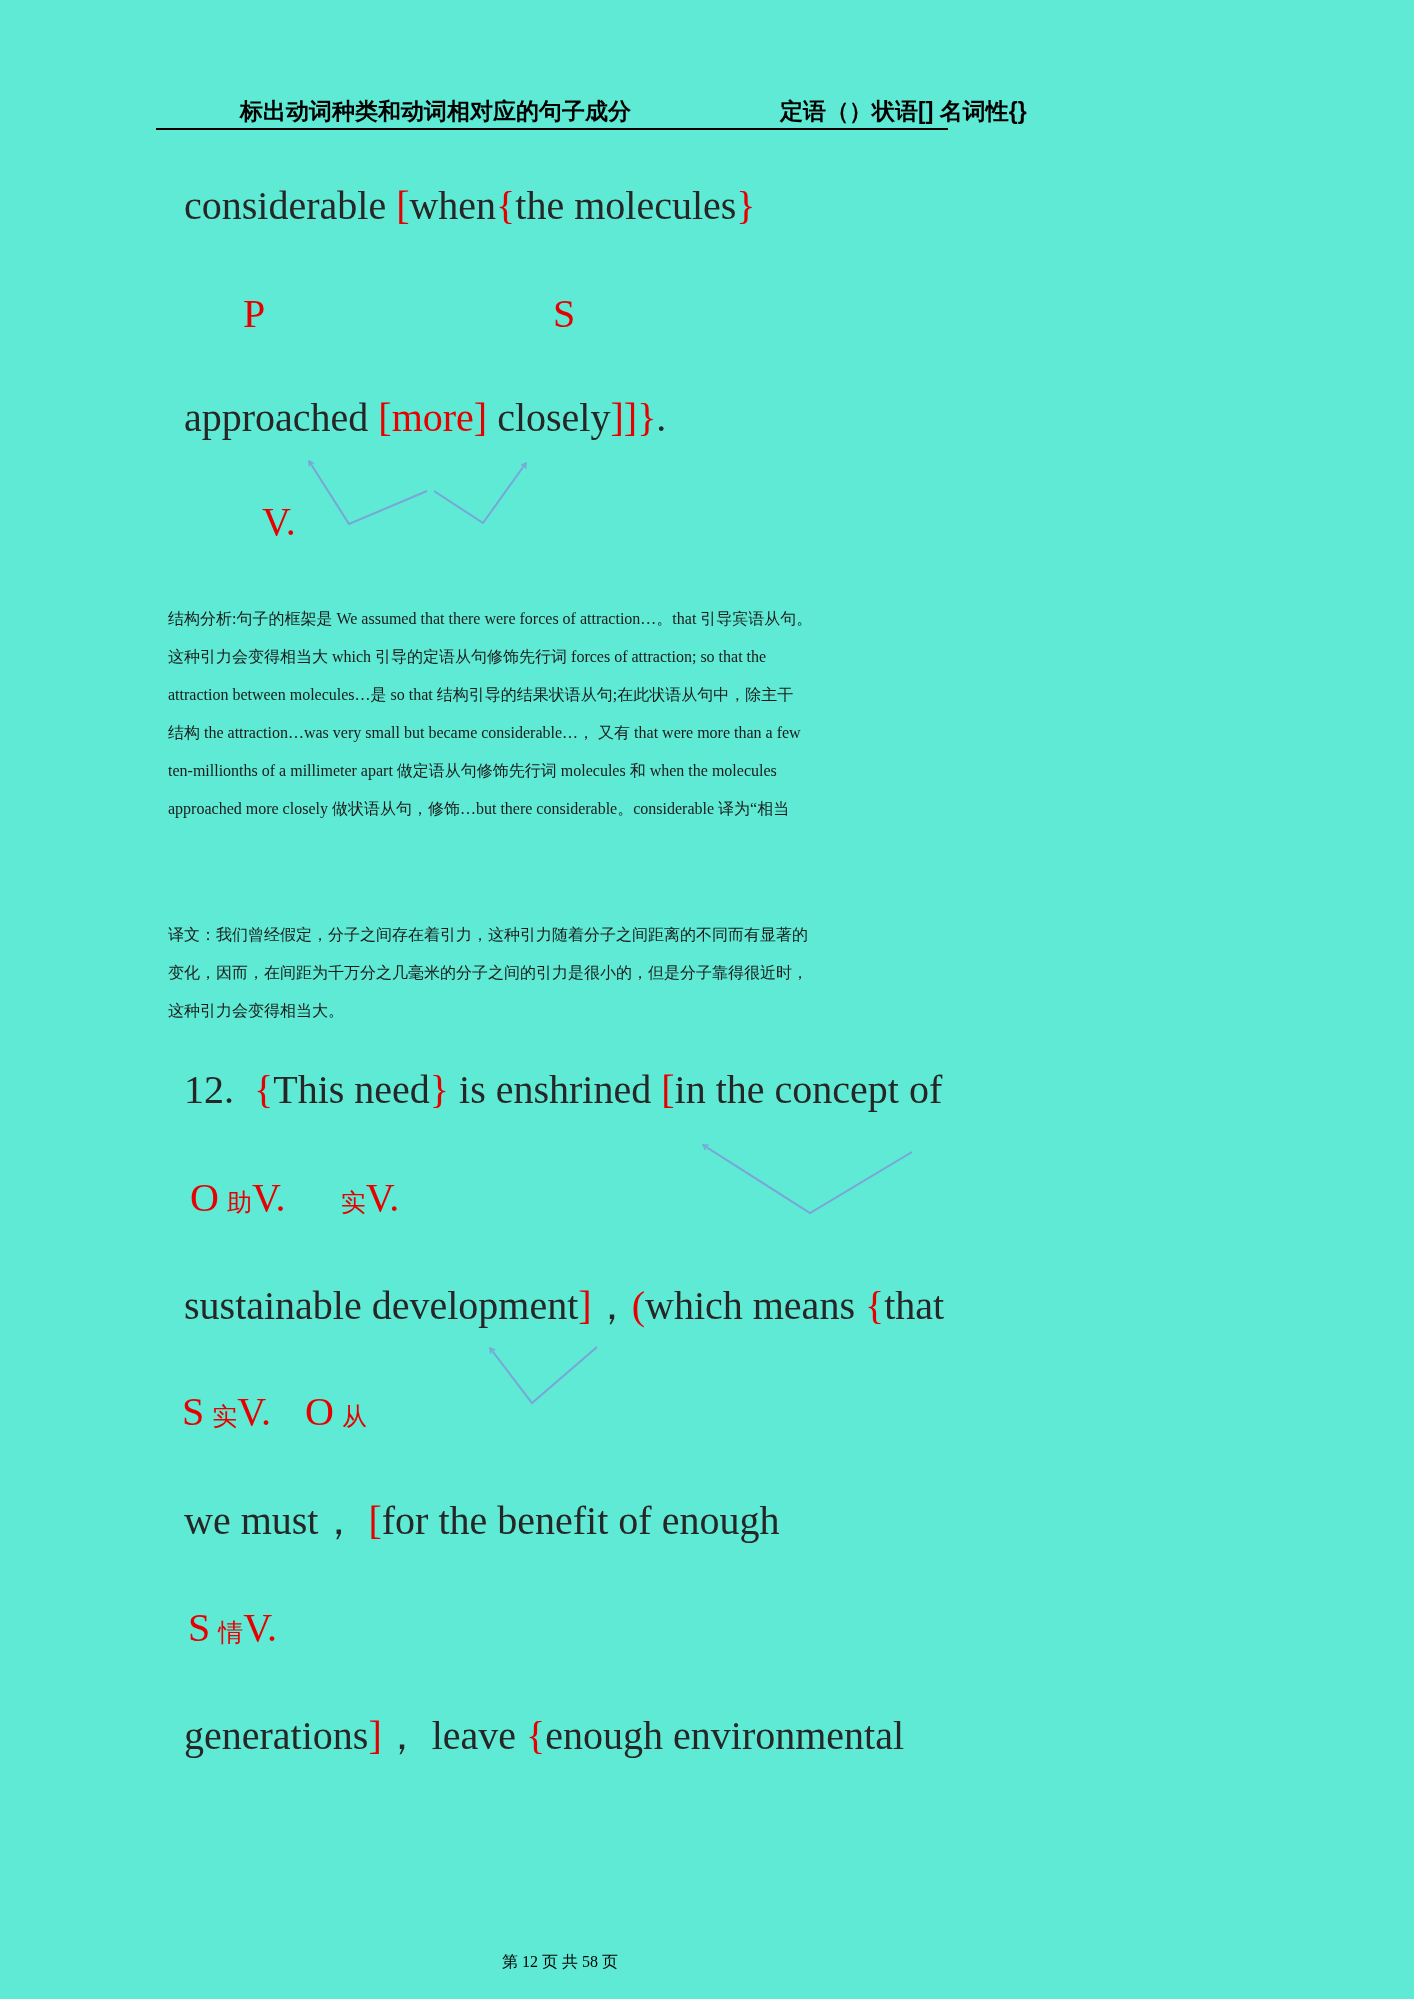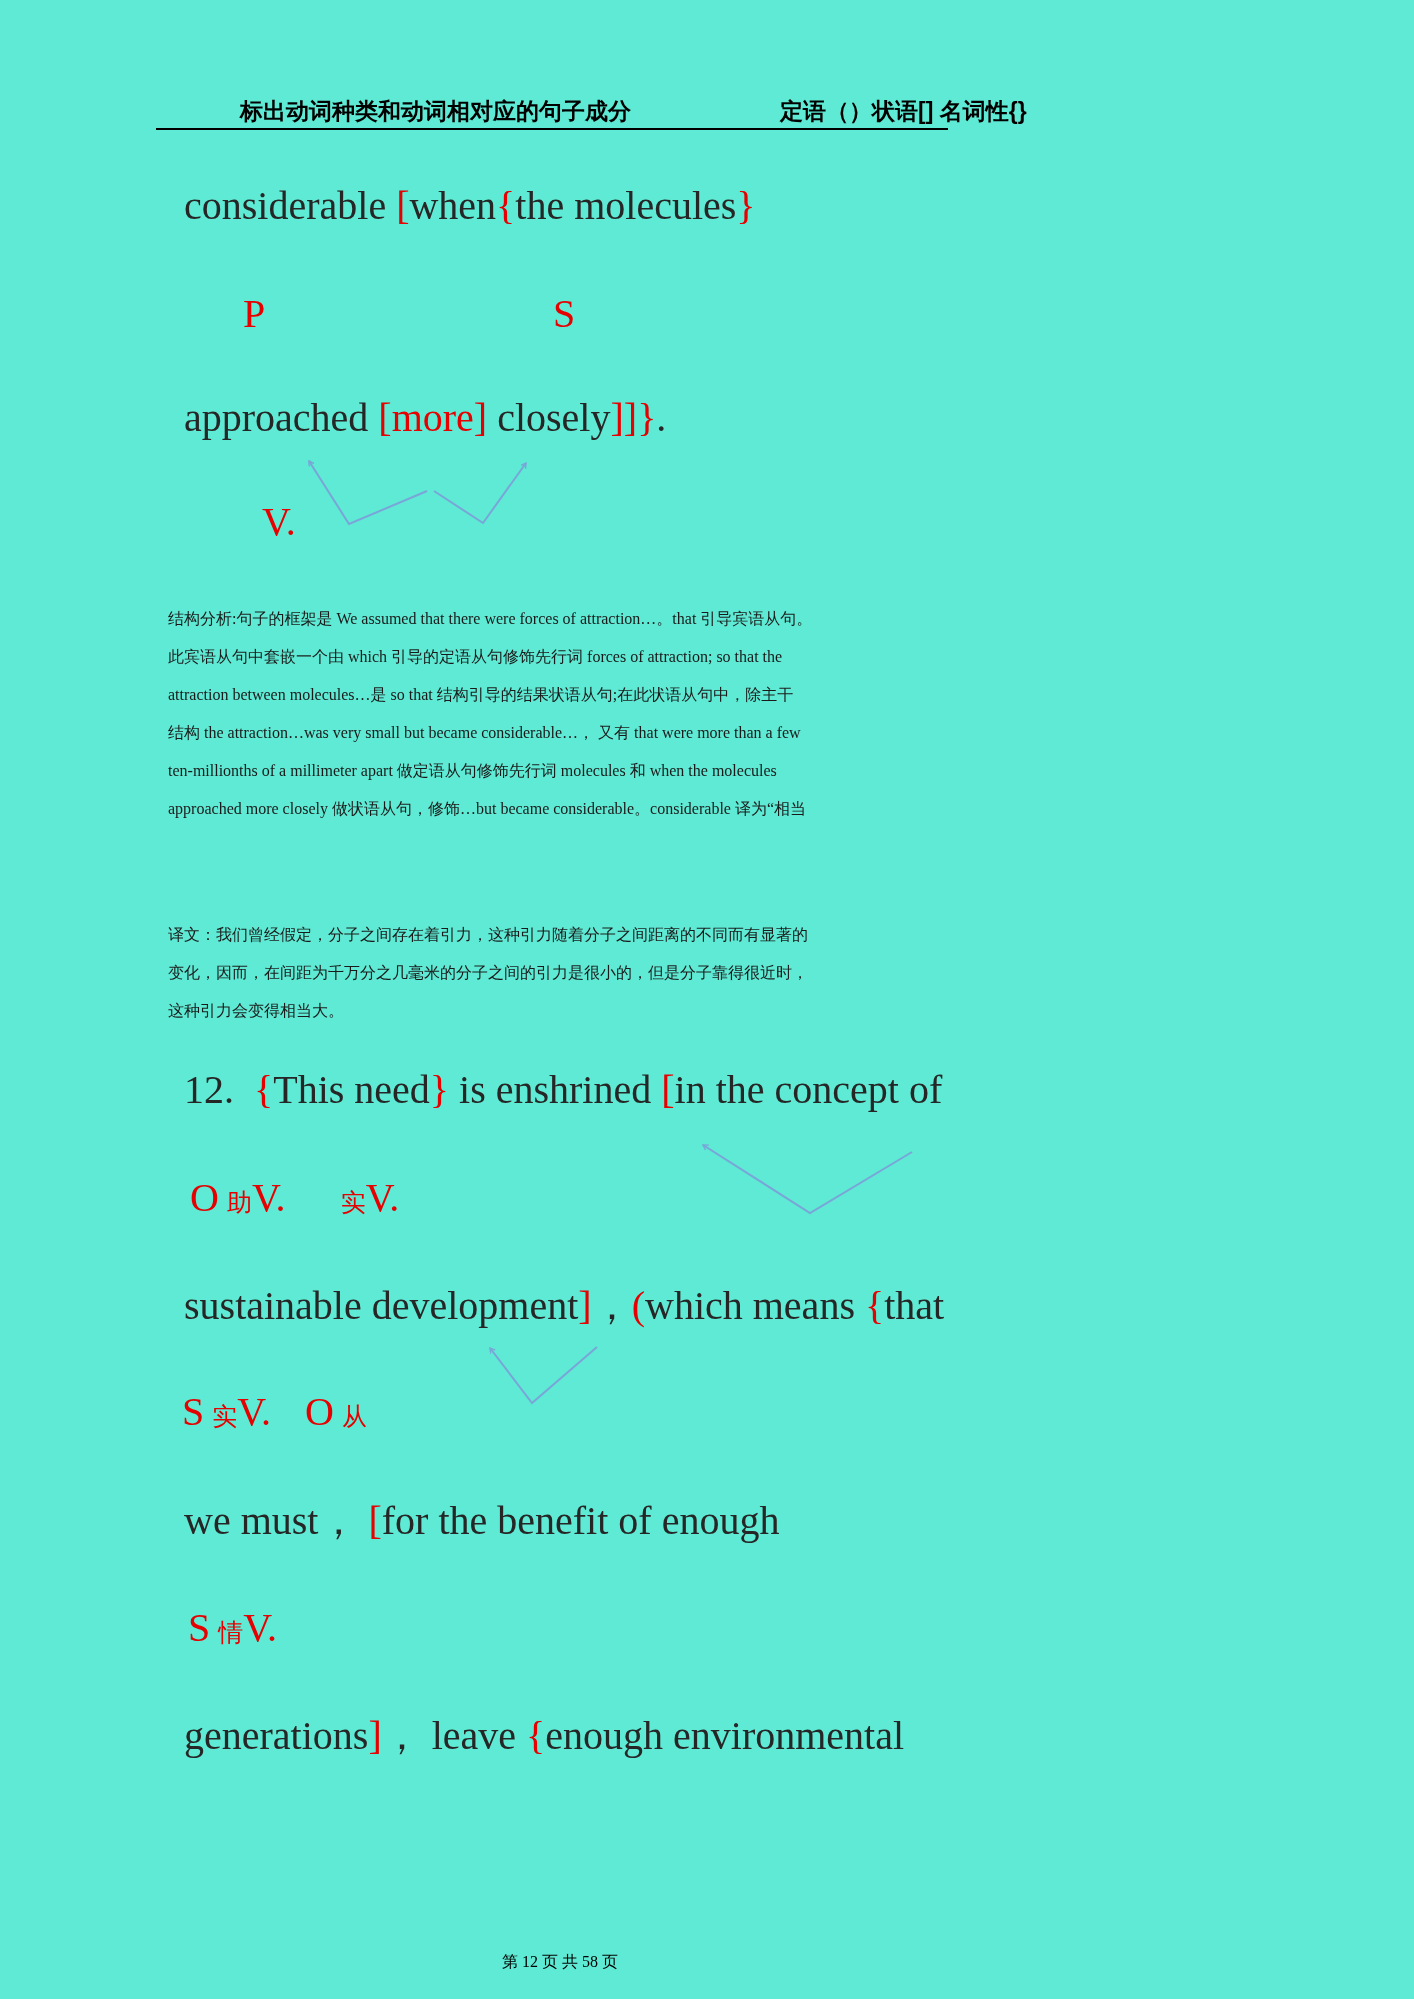--- a/index.html
+++ b/index.html
@@ -77,25 +77,25 @@
       <marker id="ah-wr" markerWidth="10" markerHeight="10" refX="5" refY="3" orient="auto" markerUnits="userSpaceOnUse">
         <path d="M0,0 L5,3 L0,6" fill="none" stroke="#7aa5d8" stroke-width="1.4"></path>
       </marker>
     </defs>
     <polyline points="137,43 59,76 19,13" fill="none" stroke="#7aa5d8" stroke-width="2" marker-end="url(#ah-wl)"></polyline>
     <polyline points="144,43 193,75 236,15" fill="none" stroke="#7aa5d8" stroke-width="2" marker-end="url(#ah-wr)"></polyline>
   </svg>
 
   <div class="para" style="top:600px;">
     <div class="pline">结构分析:句子的框架是 We assumed that there were forces of attraction…。that 引导宾语从句。</div>
-    <div class="pline">此宾语从句中套嵌一个由 which 引导的定语从句修饰先行词 forces of attraction; so that the</div>
+    <div class="pline">这种引力会变得相当大 which 引导的定语从句修饰先行词 forces of attraction; so that the</div>
     <div class="pline">attraction between molecules…是 so that 结构引导的结果状语从句;在此状语从句中，除主干</div>
     <div class="pline">结构 the attraction…was very small but became considerable…， 又有 that were more than a few</div>
     <div class="pline">ten-millionths of a millimeter apart 做定语从句修饰先行词 molecules 和 when the molecules</div>
-    <div class="pline">approached more closely 做状语从句，修饰…but became considerable。considerable 译为“相当</div>
+    <div class="pline">approached more closely 做状语从句，修饰…but there considerable。considerable 译为“相当</div>
   </div>
 
   <div class="para" style="top:916px;">
     <div class="pline">译文：我们曾经假定，分子之间存在着引力，这种引力随着分子之间距离的不同而有显著的</div>
     <div class="pline">变化，因而，在间距为千万分之几毫米的分子之间的引力是很小的，但是分子靠得很近时，</div>
     <div class="pline">这种引力会变得相当大。</div>
   </div>
 
   <div class="bigline" style="top:1066px;"><span class="blk">12.  </span><span class="red">{</span><span class="blk">This need</span><span class="red">}</span><span class="blk"> is enshrined </span><span class="red">[</span><span class="blk">in the concept of</span></div>
 

